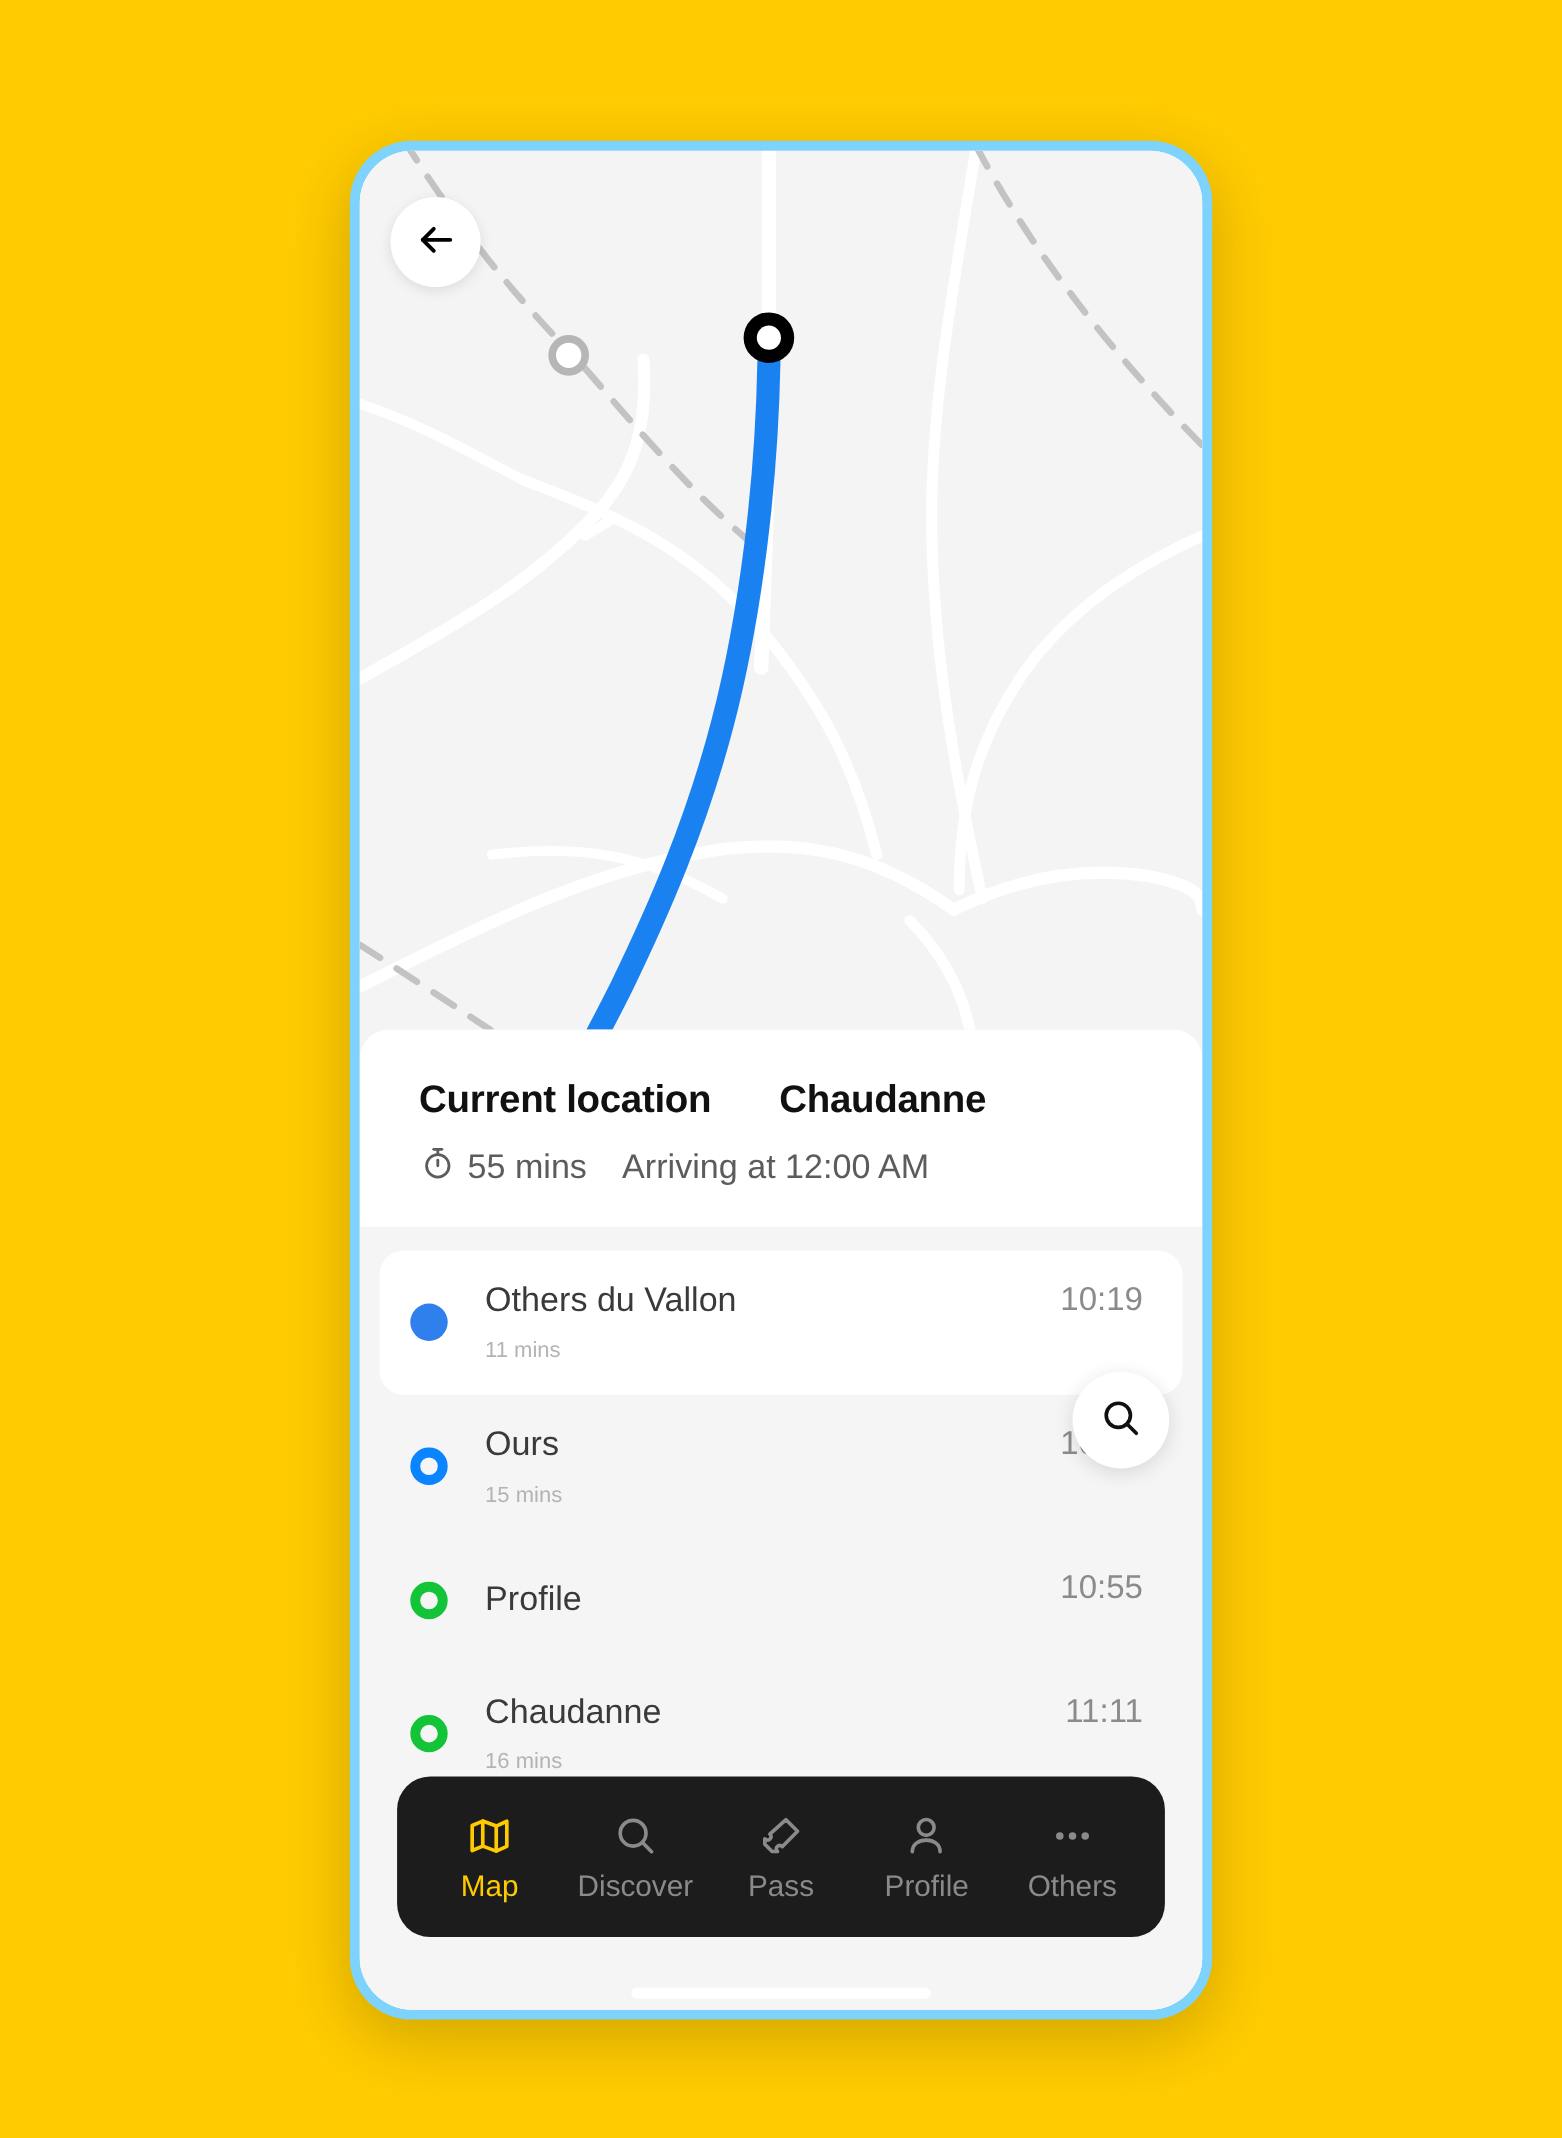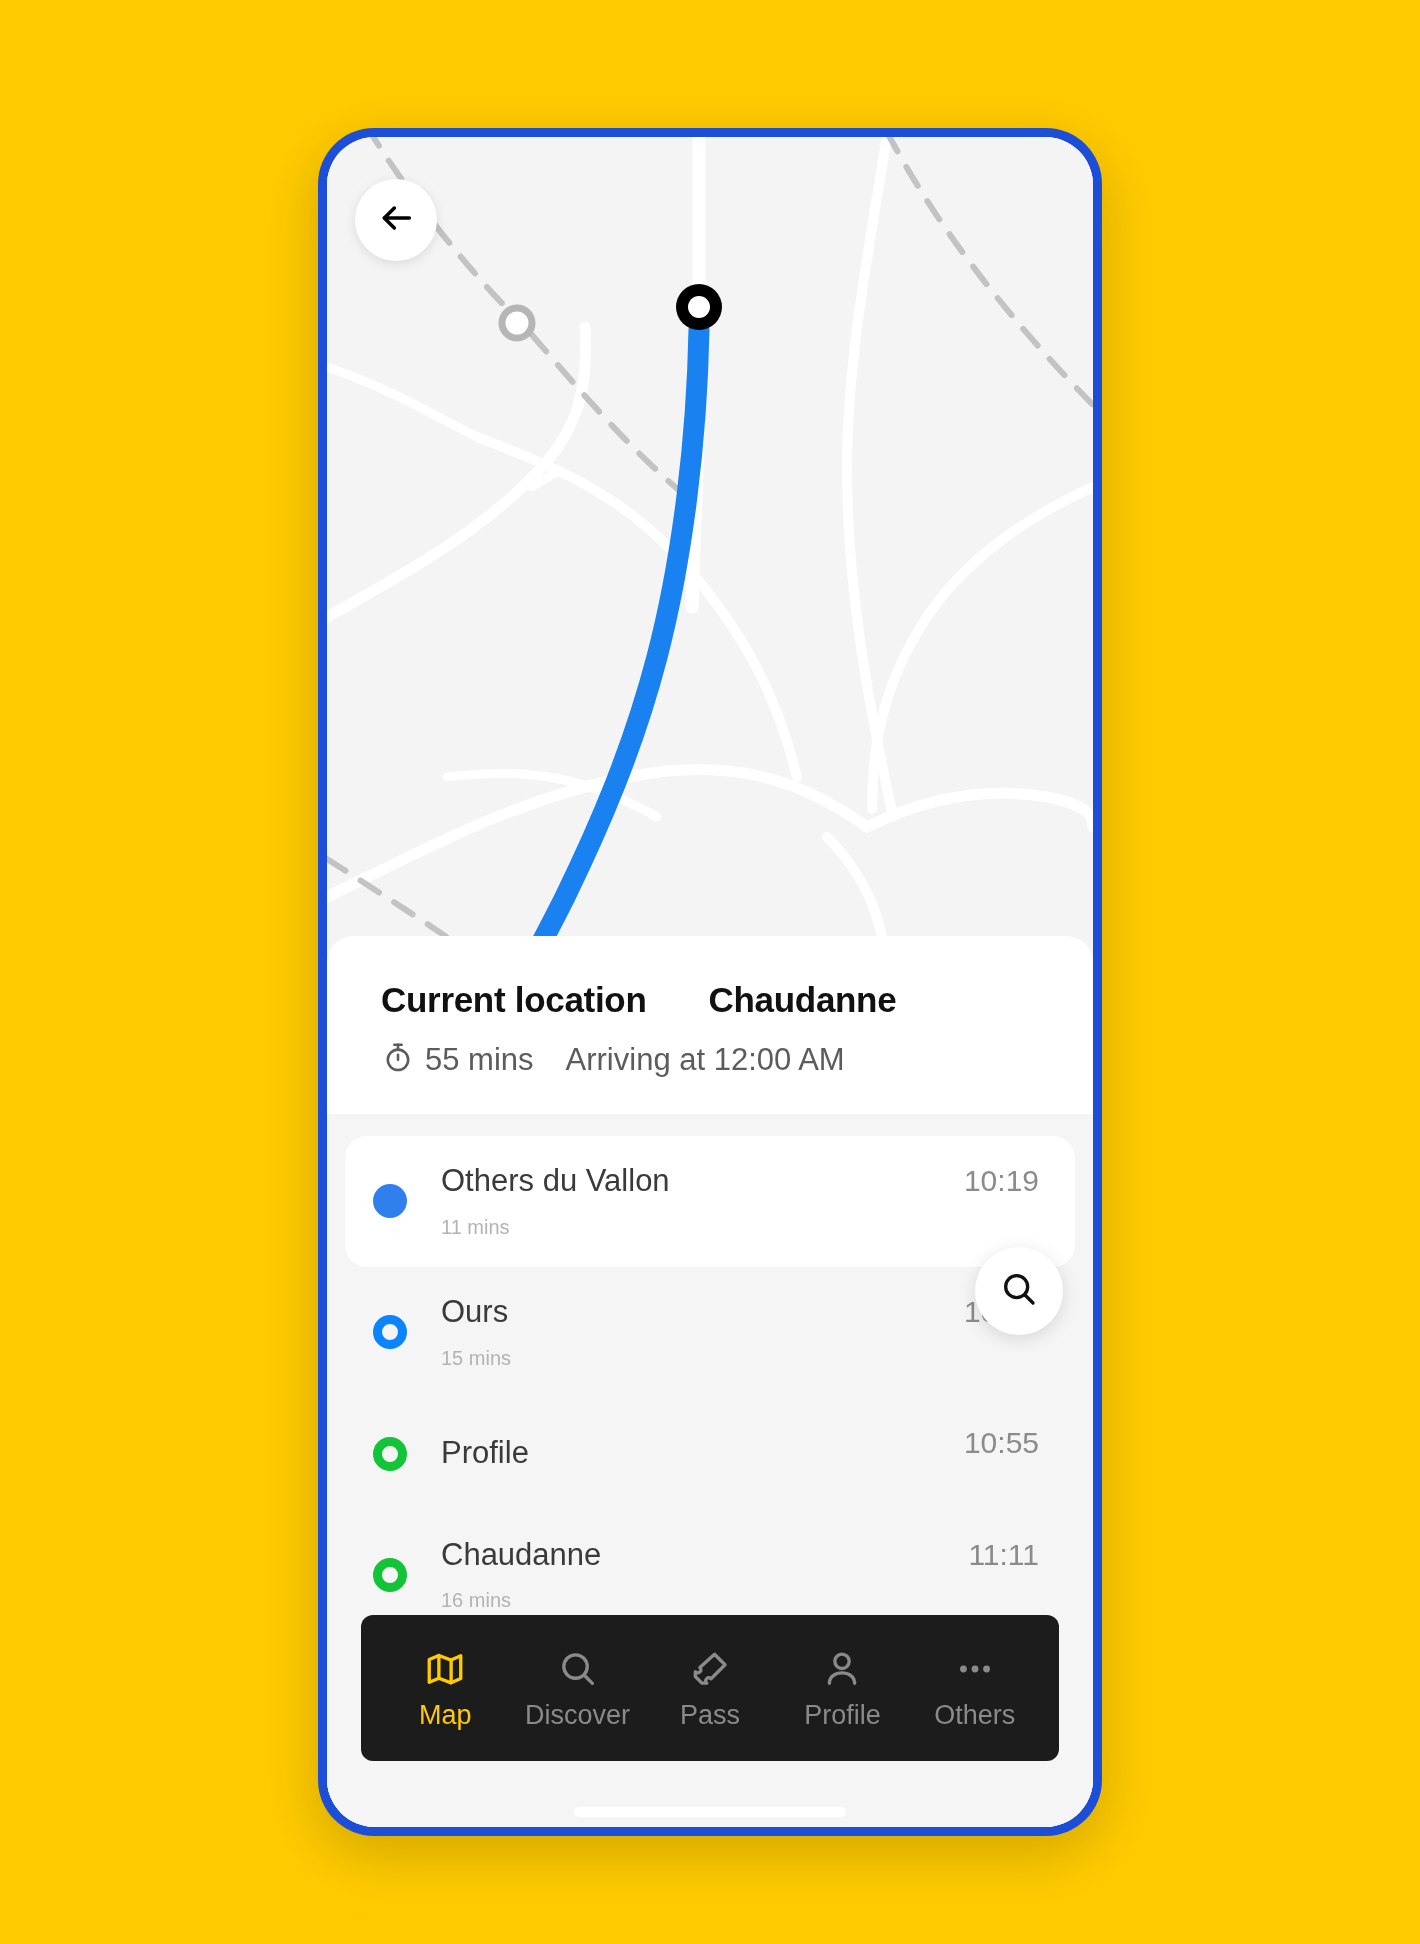--- a/index.html
+++ b/index.html
@@ -11,21 +11,21 @@
   body {
     background: #FFCB00;
     position: relative;
   }
 
   
   #phone-frame {
     position: absolute;
     left: 318px; top: 128px;
     width: 784px; height: 1708px;
-    background: #1d4ed8;
+    background: #7dd3fc;
     border-radius: 56px;
     padding: 9px;
     box-shadow: 0 18px 60px rgba(0,0,0,0.18);
   }
   #phone-screen {
     position: relative;
     width: 100%; height: 100%;
     background: #f5f5f5;
     border-radius: 48px;
     overflow: hidden;
@@ -155,21 +155,21 @@
     z-index: 20;
   }
 
   
   #bottom-nav {
     position: absolute;
     left: 34px; right: 34px;
     bottom: 66px;
     height: 146px;
     background: #1c1c1c;
-    border-radius: 12px;
+    border-radius: 30px;
     display: flex;
     align-items: center;
     justify-content: space-around;
     padding: 0 18px;
     z-index: 25;
   }
   .nav-item {
     display: flex;
     flex-direction: column;
     align-items: center;

